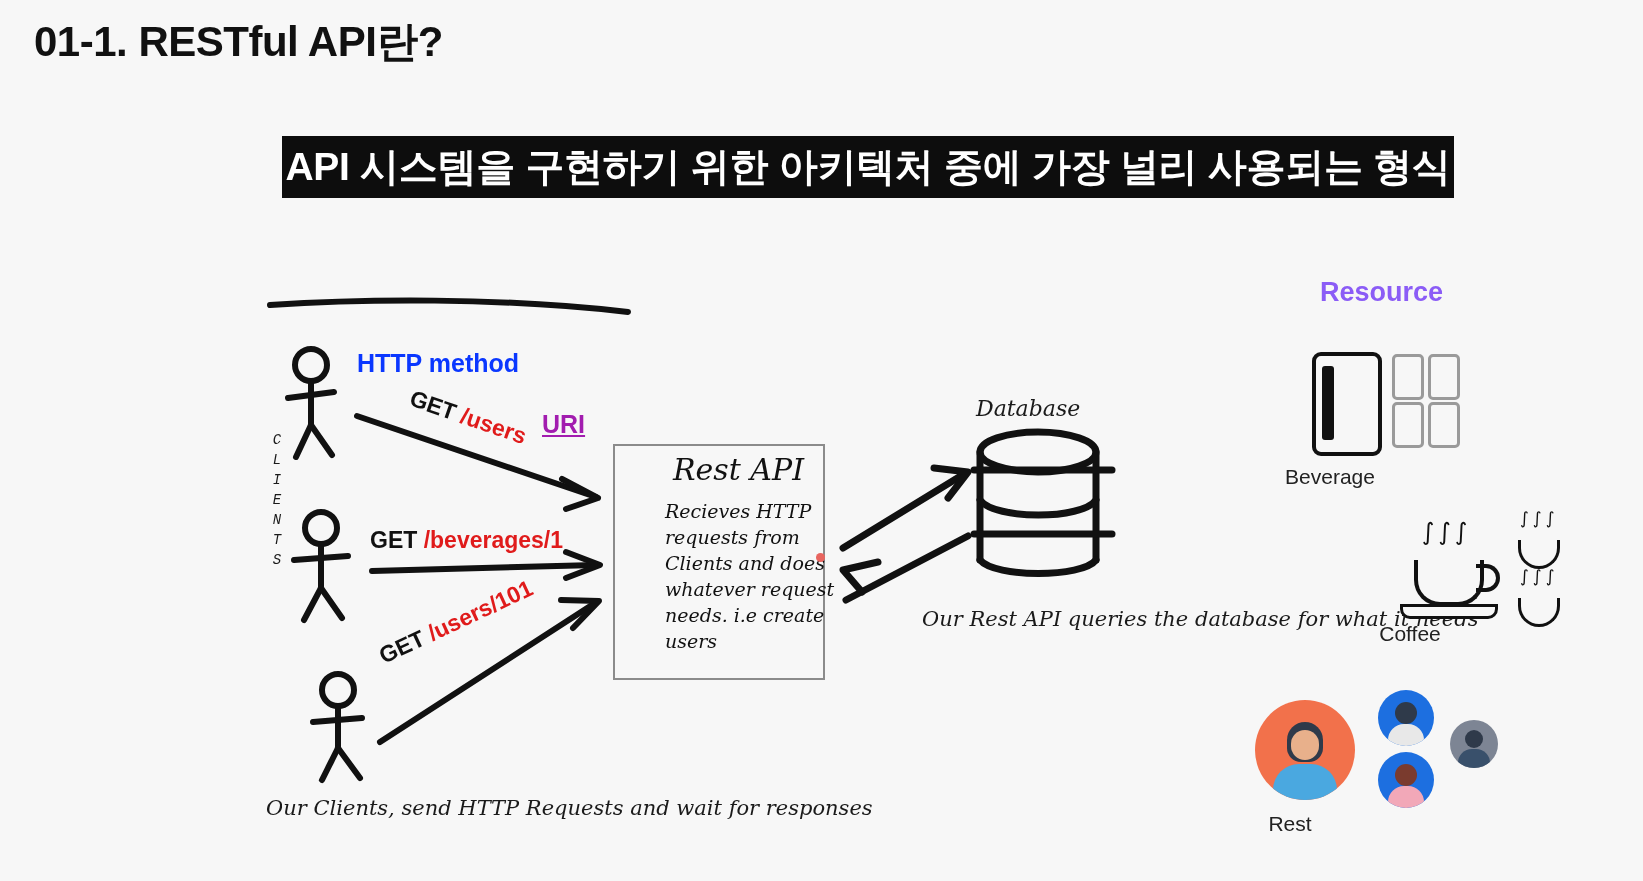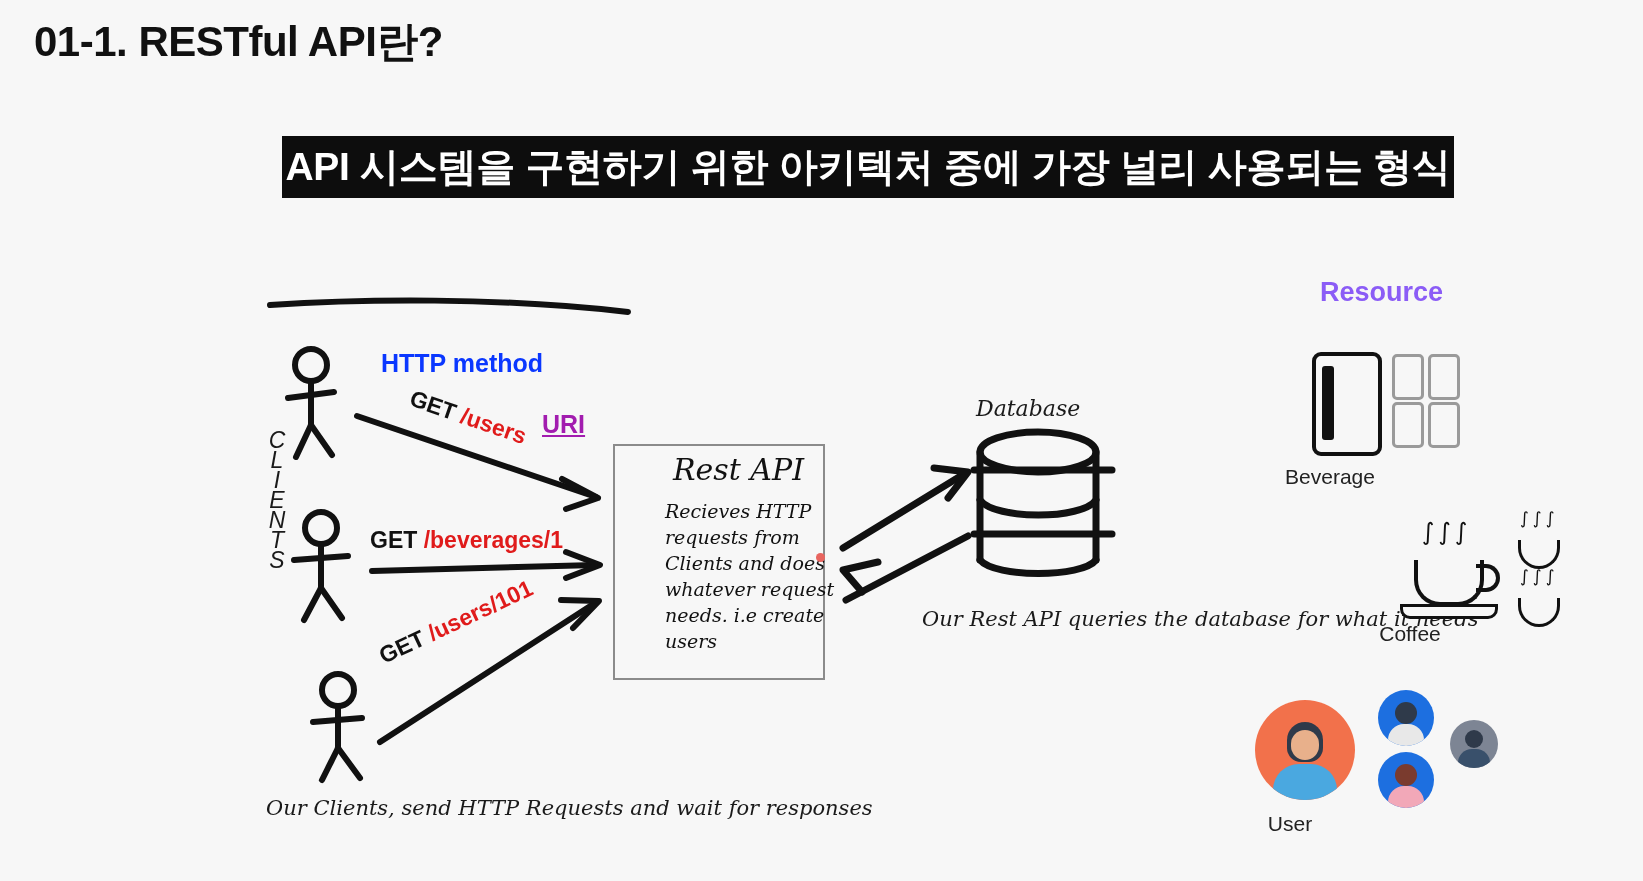--- a/index.html
+++ b/index.html
@@ -80,21 +80,20 @@
 
   .lbl-http-method {
     position: absolute;
     left: 357px;
     top: 349px;
     font-size: 25px;
     font-weight: bold;
     color: #0a37ff;
     font-family: "Liberation Sans", sans-serif;
     white-space: nowrap;
-    margin-left: 24px;
   }
   .lbl-uri {
     position: absolute;
     left: 542px;
     top: 410px;
     font-size: 25px;
     font-weight: bold;
     color: #a21caf;
     font-family: "Liberation Sans", sans-serif;
     text-decoration: underline;
@@ -121,23 +120,23 @@
 
   .req-1 { left: 415px; top: 385px; transform: rotate(19deg); transform-origin: left top; }
   .req-2 { left: 370px; top: 527px; }
   .req-3 { left: 375px; top: 645px; transform: rotate(-25deg); transform-origin: left top; }
 
   .clients-vert {
     position: absolute;
     left: 268px;
     top: 430px;
     width: 18px;
-    font-family: Liberation Sans, sans-serif;
+    font-family: Liberation Mono, monospace;
     font-style: italic;
-    font-size: 23px;
+    font-size: 14px;
     line-height: 20px;
     color: #1a1a1a;
     text-align: center;
   }
 
   .restapi-box {
     position: absolute;
     left: 613px;
     top: 444px;
     width: 212px;
@@ -428,15 +427,15 @@
       <span class="body"></span>
   </div>
   <div class="avatar av-3">
     <span class="head"></span>
       <span class="body"></span>
   </div>
   <div class="avatar av-4">
     <span class="head"></span>
       <span class="body"></span>
   </div>
-  <div class="res-label lbl-user">User</div>
+  <div class="res-label lbl-user">Rest</div>
 
 </div>
 
 </body></html>

